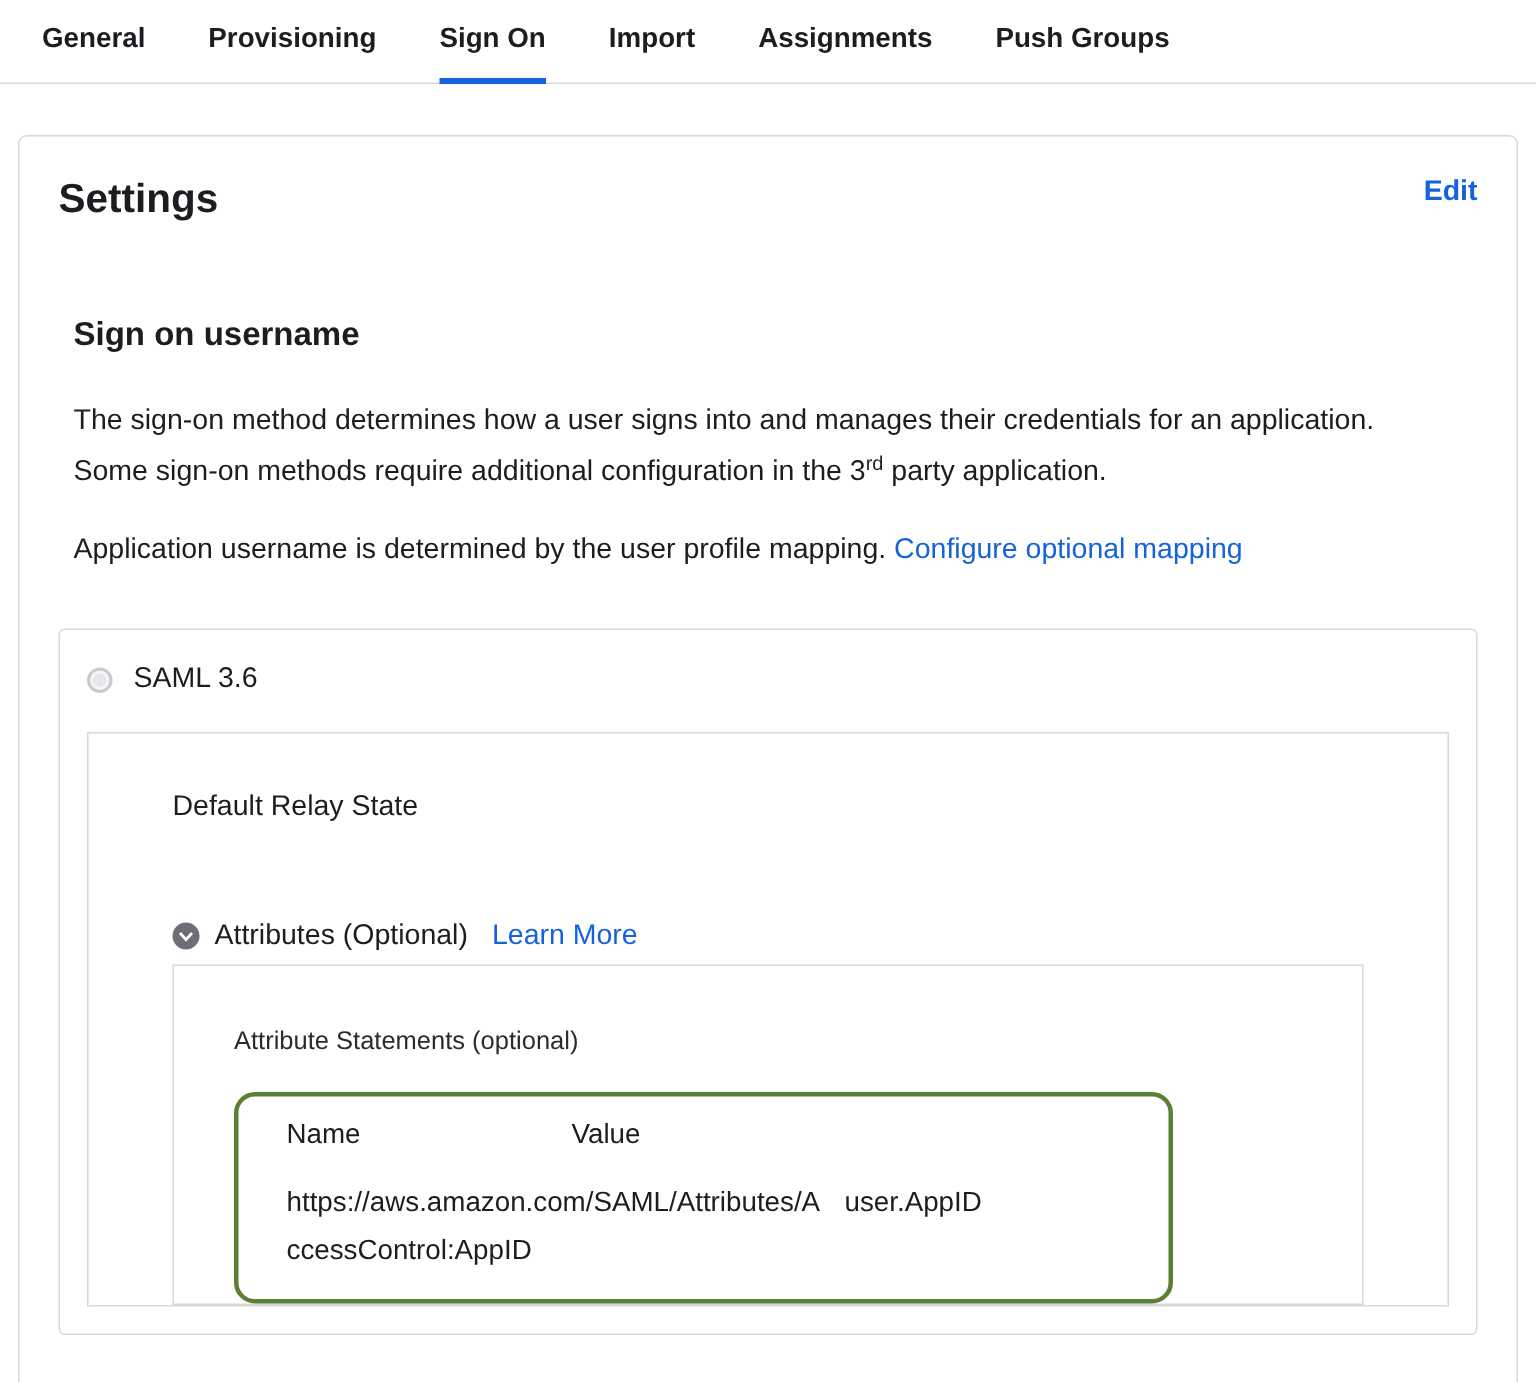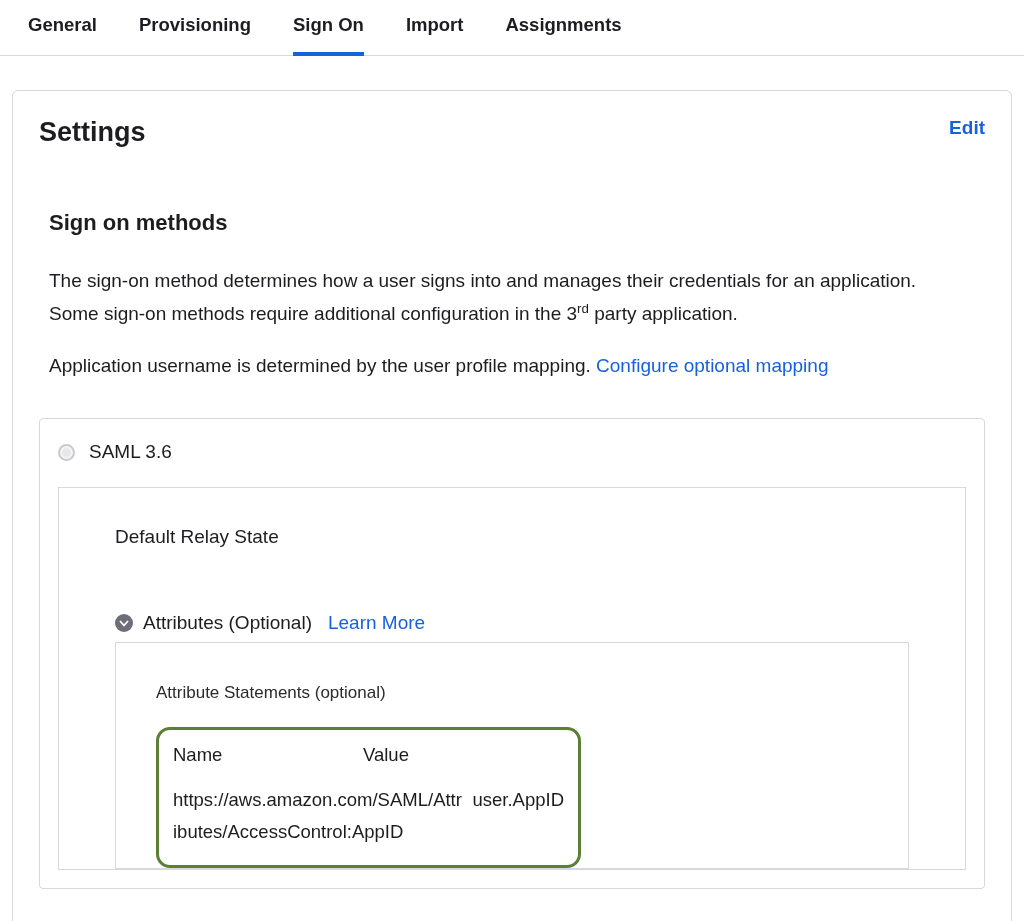--- a/index.html
+++ b/index.html
@@ -125,22 +125,22 @@
     padding: 40px 40px 0 40px;
   }
   .attr-stmt-title {
     font-size: 17px;
     color: #2b2b2e;
     margin-bottom: 24px;
   }
   .highlight-box {
     border: 3px solid #5b7f35;
     border-radius: 14px;
-    padding: 14px 14px 18px 14px;
-    width: 425px;
+    padding: 14px 14px 18px 32px;
+    width: 626px;
   }
   .tbl-header {
     display: flex;
     font-size: 18.5px;
     color: #1d1d21;
     margin-bottom: 18px;
   }
   .col-name { width: 190px; }
   .col-value { flex: 1; }
   .tbl-row {
@@ -154,29 +154,30 @@
 </style>
 </head>
 <body>
 
 <div class="tabs">
   <div class="tab">General</div>
   <div class="tab">Provisioning</div>
   <div class="tab active">Sign On</div>
   <div class="tab">Import</div>
   <div class="tab">Assignments</div>
+  <div class="tab">Push Groups</div>
 </div>
 
 <div class="panel">
   <div class="panel-header">
     <div class="panel-title">Settings</div>
     <div class="edit-link">Edit</div>
   </div>
 
-  <div class="section-title">Sign on methods</div>
+  <div class="section-title">Sign on username</div>
 
   <div class="desc">
     <span>The sign-on method determines how a user signs into and manages their credentials for an application. Some sign-on methods require additional configuration in the 3</span><sup>rd</sup><span> party application.</span>
   </div>
   <div class="desc">
     <span>Application username is determined by the user profile mapping. </span><span class="link">Configure optional mapping</span>
   </div>
 
   <div class="methods-box">
     <div class="radio-row">

